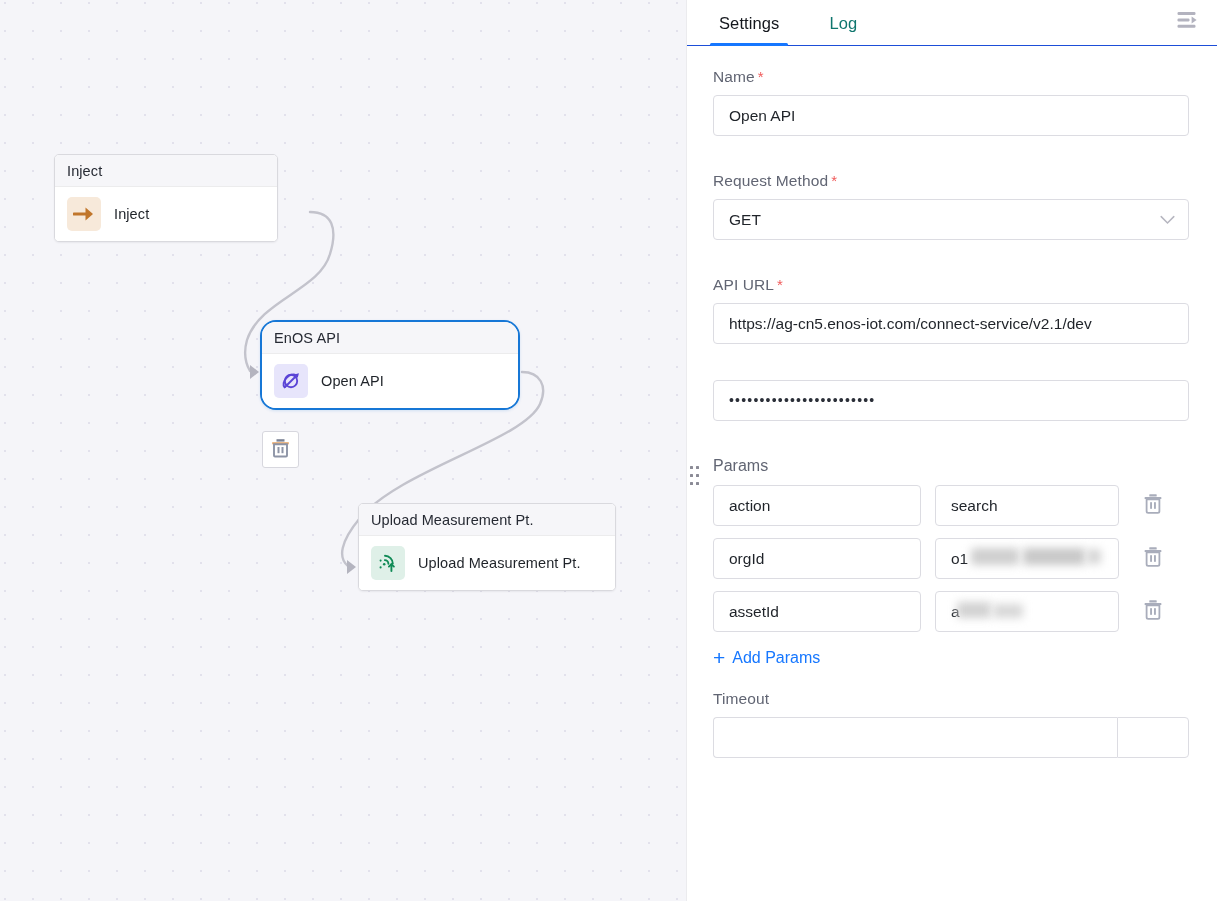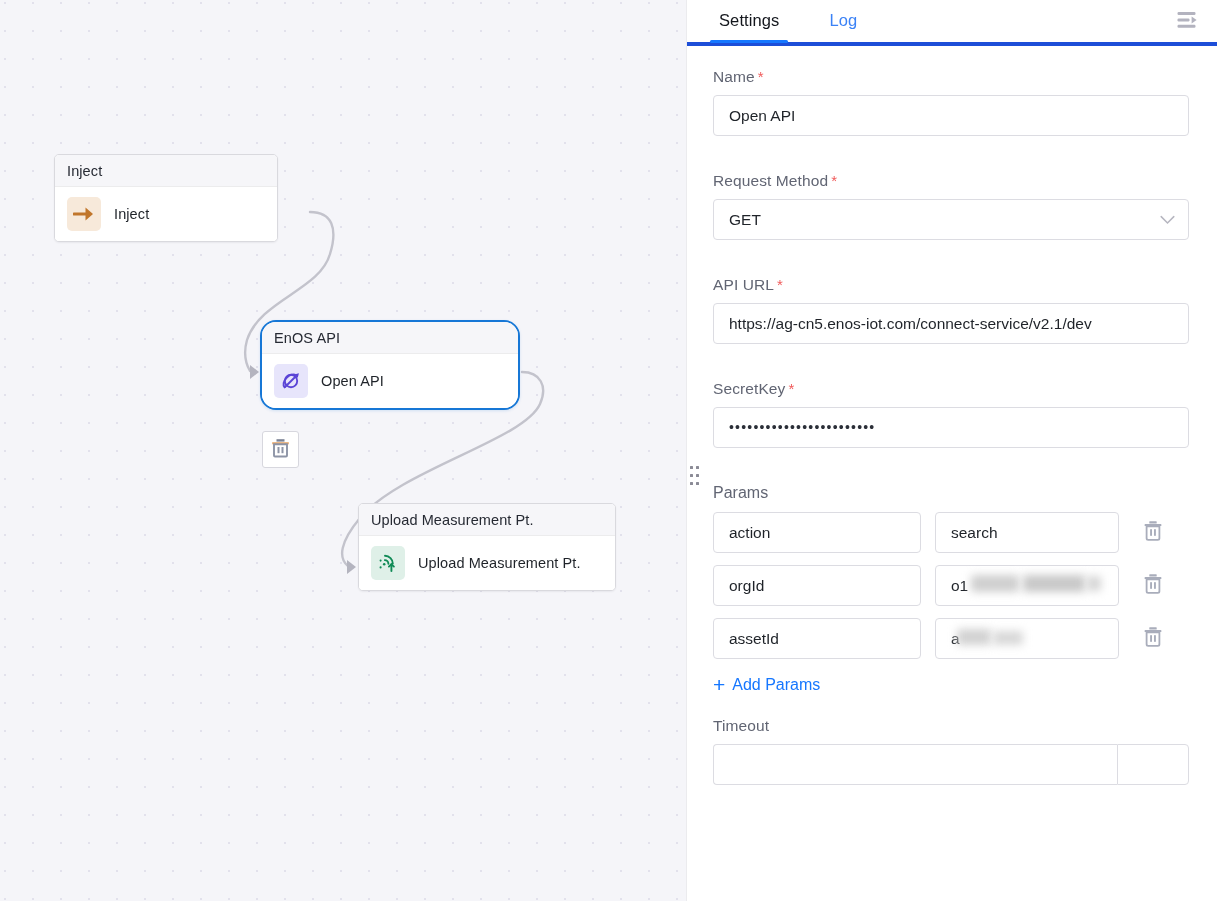--- a/index.html
+++ b/index.html
@@ -104,29 +104,29 @@
     width: 531px; height: 901px;
     background: #fff;
     flex: none;
     border-left: 1px solid #ebebee;
   }
   #panel-tabs {
     position: relative;
     height: 46px;
     display: flex; align-items: flex-end;
     padding: 0 0 0 27px;
-    border-bottom: 4px solid #1d4ed8;
+    border-bottom: 1px solid #1d4ed8;
   }
   .tab {
     font-size: 16.5px;
     padding: 0 5px 12px 5px;
     margin-right: 40px;
     cursor: pointer;
     position: relative;
-    color: #3b82f6;
+    color: #0f766e;
     letter-spacing: .1px;
   }
   .tab.active { color: #13161c; font-weight: 500; }
   .tab.active:after {
     content:"";
     position: absolute; left: -4px; right: -4px; bottom: -1px;
     height: 3px; background: #1677ff; border-radius: 2px;
   }
   #panel-menu-btn {
     position: absolute;
@@ -340,23 +340,20 @@
 
       <div class="field">
         <div class="field-label">
           <span>API URL</span><span class="req">*</span>
         </div>
         <div class="text-input" placeholder="Please enter">https://ag-cn5.enos-iot.com/connect-service/v2.1/dev</div>
       </div>
 
 
       <div class="field">
-        <div class="field-label">
-          <span>SecretKey</span><span class="req">*</span>
-        </div>
         <div class="text-input mask-dots">••••••••••••••••••••••••</div>
       </div>
 
       <div>
         <div id="params-label">Params</div>
 
         <div class="param-row">
           <div class="param-key">
               <div class="text-input">action</div>
             </div>

